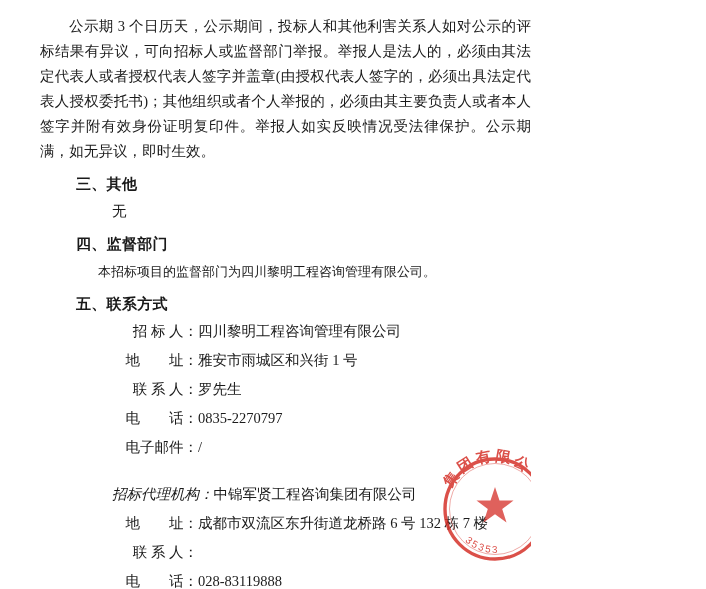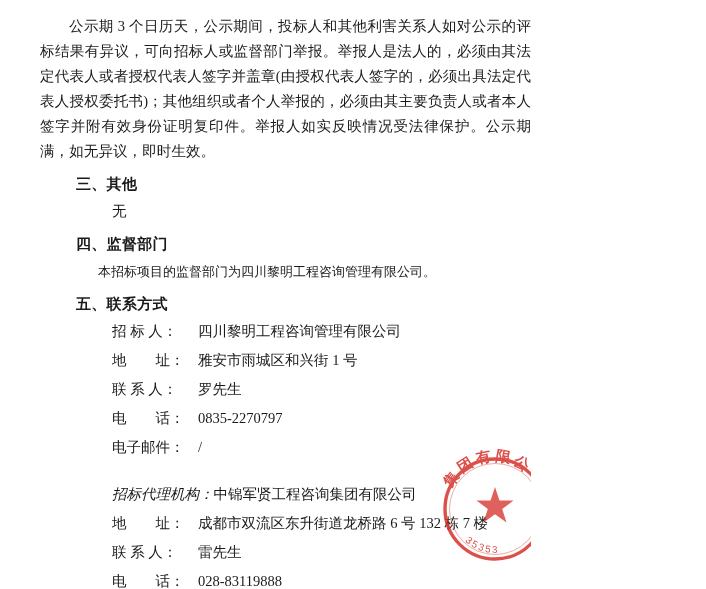--- a/index.html
+++ b/index.html
@@ -53,20 +53,21 @@
     line-height: 25px;
     margin: 0 0 4px 72px;
     display: flex;
     align-items: baseline;
   }
   .kv .k {
     display: inline-block;
     width: 86px;
     flex: 0 0 86px;
     letter-spacing: 0;
+    text-align: right;
   }
   .kv .v {
     flex: 1 1 auto;
   }
   .gap-block {
     margin-top: 22px;
   }
   .seal {
     position: absolute;
     right: 16px;
@@ -120,21 +121,20 @@
   <div class="kv">
     <span class="k" style="width:auto;flex:0 0 auto;font-style:italic;">招标代理机构：</span>
     <span class="v">中锦军贤工程咨询集团有限公司</span>
   </div>
   <div class="kv">
     <span class="k">地　　址：</span>
     <span class="v">成都市双流区东升街道龙桥路 6 号 132 栋 7 楼</span>
   </div>
   <div class="kv">
     <span class="k">联 系 人：</span>
-    <span class="v">雷先生</span>
   </div>
   <div class="kv">
     <span class="k">电　　话：</span>
     <span class="v">028-83119888</span>
   </div>
   <div class="kv">
     <span class="k">电子邮件：</span>
     <span class="v">/</span>
   </div>
 

